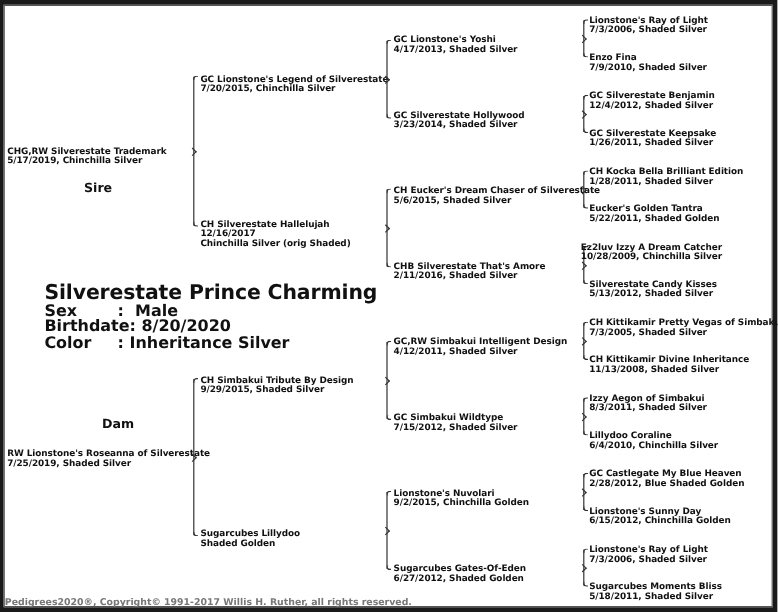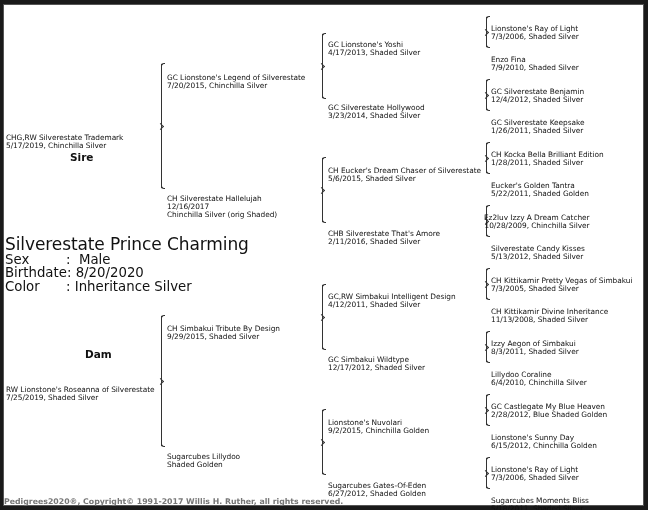--- a/index.html
+++ b/index.html
@@ -2,24 +2,24 @@
 <html><head>
 <meta charset="utf-8">
 <style>
   html, body { margin:0; padding:0; background:#fff; }
   body { width:648px; height:510px; position:relative; overflow:hidden;
          font-family:"DejaVu Sans", sans-serif; color:#111; }
   .frame { position:absolute; left:0; top:0; width:648px; height:510px; box-sizing:border-box;
            border-top:4px solid #1a1a1a; border-left:3px solid #1a1a1a;
            border-right:4px solid #1a1a1a; border-bottom:4px solid #1a1a1a; background:#fff; }
   .inner-edge { position:absolute; left:0; top:0; right:0; bottom:0; border:1px solid #555; }
-  .entry { position:absolute; font-size:7.4px; font-weight:normal; line-height:8.2px; white-space:nowrap; letter-spacing:-0.05px;margin-top:12px; }
+  .entry { position:absolute; font-size:7.4px; font-weight:bold; line-height:8.2px; white-space:nowrap; letter-spacing:-0.05px; }
   .entry div { white-space:nowrap; }
   .role { position:absolute; font-size:10.5px; font-weight:bold; }
-  .title { position:absolute; left:5px; top:237px; font-weight:normal; font-size:16.5px; line-height:15.5px; white-space:nowrap; }
+  .title { position:absolute; left:5px; top:237px; font-weight:bold; font-size:16.5px; line-height:15.5px; white-space:nowrap;padding-left:32px; }
   .title .name { font-size:17px; letter-spacing:-0.1px; }
   .title .row { font-size:13.3px; line-height:13.6px; }
   .title .lbl { display:inline-block; width:61px; }
   .brace { position:absolute; border-left:1px solid #333; }
   .brace::before, .brace::after { content:""; position:absolute; left:-1px; width:3px; height:3px; }
   .brace::before { top:-1px; border-top:1px solid #333; border-left:1px solid #333; border-top-left-radius:3px; }
   .brace::after { bottom:-1px; border-bottom:1px solid #333; border-left:1px solid #333; border-bottom-left-radius:3px; }
   .brace .nub { position:absolute; left:-4px; width:4px; height:4px; border-right:1px solid #333; border-bottom:1px solid #333; transform:rotate(-45deg); }
   .footer { position:absolute; left:4px; top:497px; font-size:7.8px; font-weight:bold; color:#777; white-space:nowrap; }
 </style>
@@ -102,21 +102,21 @@
 <div class="entry" style="left:328px; top:218px;">
   <div>CHB Silverestate That's Amore</div>
   <div>2/11/2016, Shaded Silver</div>
 </div>
 <div class="entry" style="left:328px; top:281px;">
   <div>GC,RW Simbakui Intelligent Design</div>
   <div>4/12/2011, Shaded Silver</div>
 </div>
 <div class="entry" style="left:328px; top:344px;">
   <div>GC Simbakui Wildtype</div>
-  <div>12/17/2012, Shaded Silver</div>
+  <div>7/15/2012, Shaded Silver</div>
 </div>
 <div class="entry" style="left:328px; top:407px;">
   <div>Lionstone's Nuvolari</div>
   <div>9/2/2015, Chinchilla Golden</div>
 </div>
 <div class="entry" style="left:328px; top:470px;">
   <div>Sugarcubes Gates-Of-Eden</div>
   <div>6/27/2012, Shaded Golden</div>
 </div>
 

